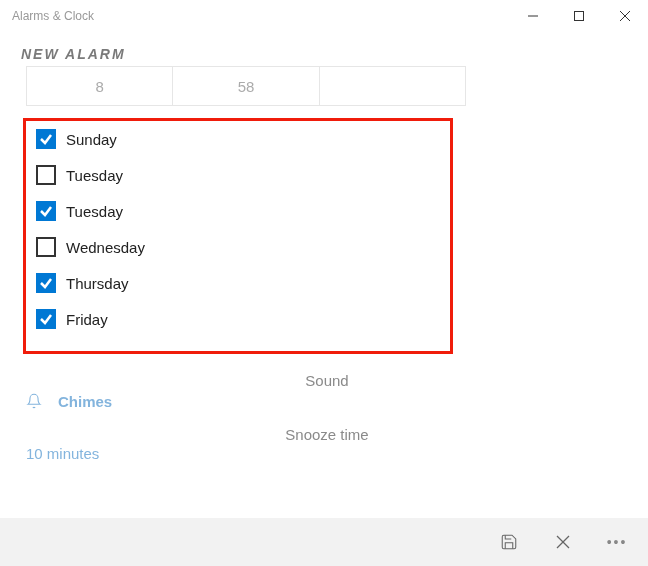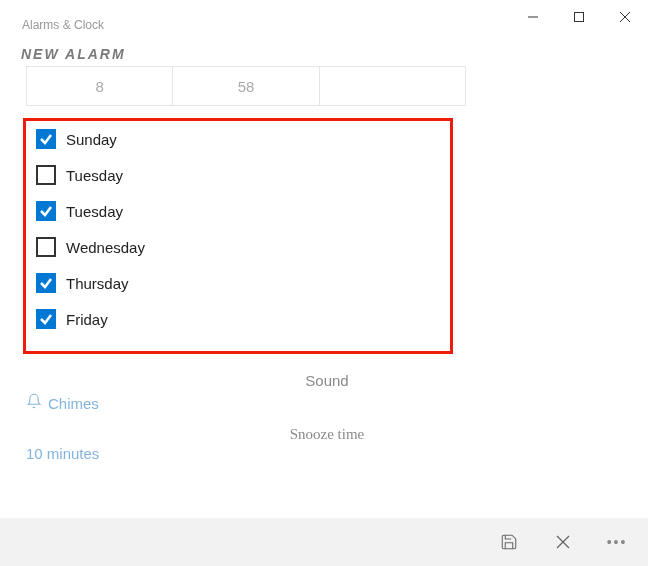--- a/index.html
+++ b/index.html
@@ -11,22 +11,22 @@
     body {
       width: 648px;
       height: 566px;
       background: #ffffff;
       position: relative;
       overflow: hidden;
     }
     .titlebar {
       height: 32px;
       display: flex;
-      align-items: flex-end;
-      padding-left: 22px;
+      align-items: center;
+      padding-left: 12px;
       color: #999;
       font-size: 12px;
     }
     .titlebar-controls {
       margin-left: auto;
       display: flex;
     }
     .titlebar-btn {
       width: 46px;
       height: 30px;
@@ -103,25 +103,26 @@
     }
     .section-label {
       margin-top: 18px;
       color: #8a8a8a;
       font-size: 15px;
       padding-left: 6px;
       text-align: center;
     }
     .sound-row {
       display: flex;
-      align-items: flex-end;
-      gap: 6px;
+      align-items: flex-start;
+      gap: 16px;
       padding: 4px 0 0 6px;
       color: #83b4dd;
       font-size: 15px;
+      font-weight: bold;
     }
     .snooze-value {
       color: #83b4dd;
       font-size: 15px;
       padding: 2px 0 0 6px;
     }
     .footer {
       position: absolute;
       bottom: 0;
       left: 0;
@@ -229,21 +230,21 @@
   <div class="sound-row">
     <span>
       <svg width="16" height="16" viewBox="0 0 24 24" fill="none" stroke="#83b4dd" stroke-width="1.6">
         <path d="M18 8a6 6 0 0 0-12 0c0 7-3 9-3 9h18s-3-2-3-9"></path>
         <path d="M13.7 21a2 2 0 0 1-3.4 0"></path>
       </svg>
     </span>
     <span>Chimes</span>
   </div>
 
-  <div class="section-label" style="margin-top:14px;font-family:Liberation Serif, serif;">Snooze time</div>
+  <div class="section-label" style="margin-top:14px;">Snooze time</div>
   <div class="snooze-value">10 minutes</div>
 </div>
 
 <div class="footer">
   <div class="footer-btn">
     <svg width="18" height="18" viewBox="0 0 24 24" fill="none" stroke="#666" stroke-width="1.4">
       <path d="M19 21H5a2 2 0 0 1-2-2V5a2 2 0 0 1 2-2h11l5 5v11a2 2 0 0 1-2 2z"></path>
       <polyline points="17 21 17 13 7 13 7 21"></polyline>
       <polyline points="7 3 7 8 15 8"></polyline>
     </svg>

